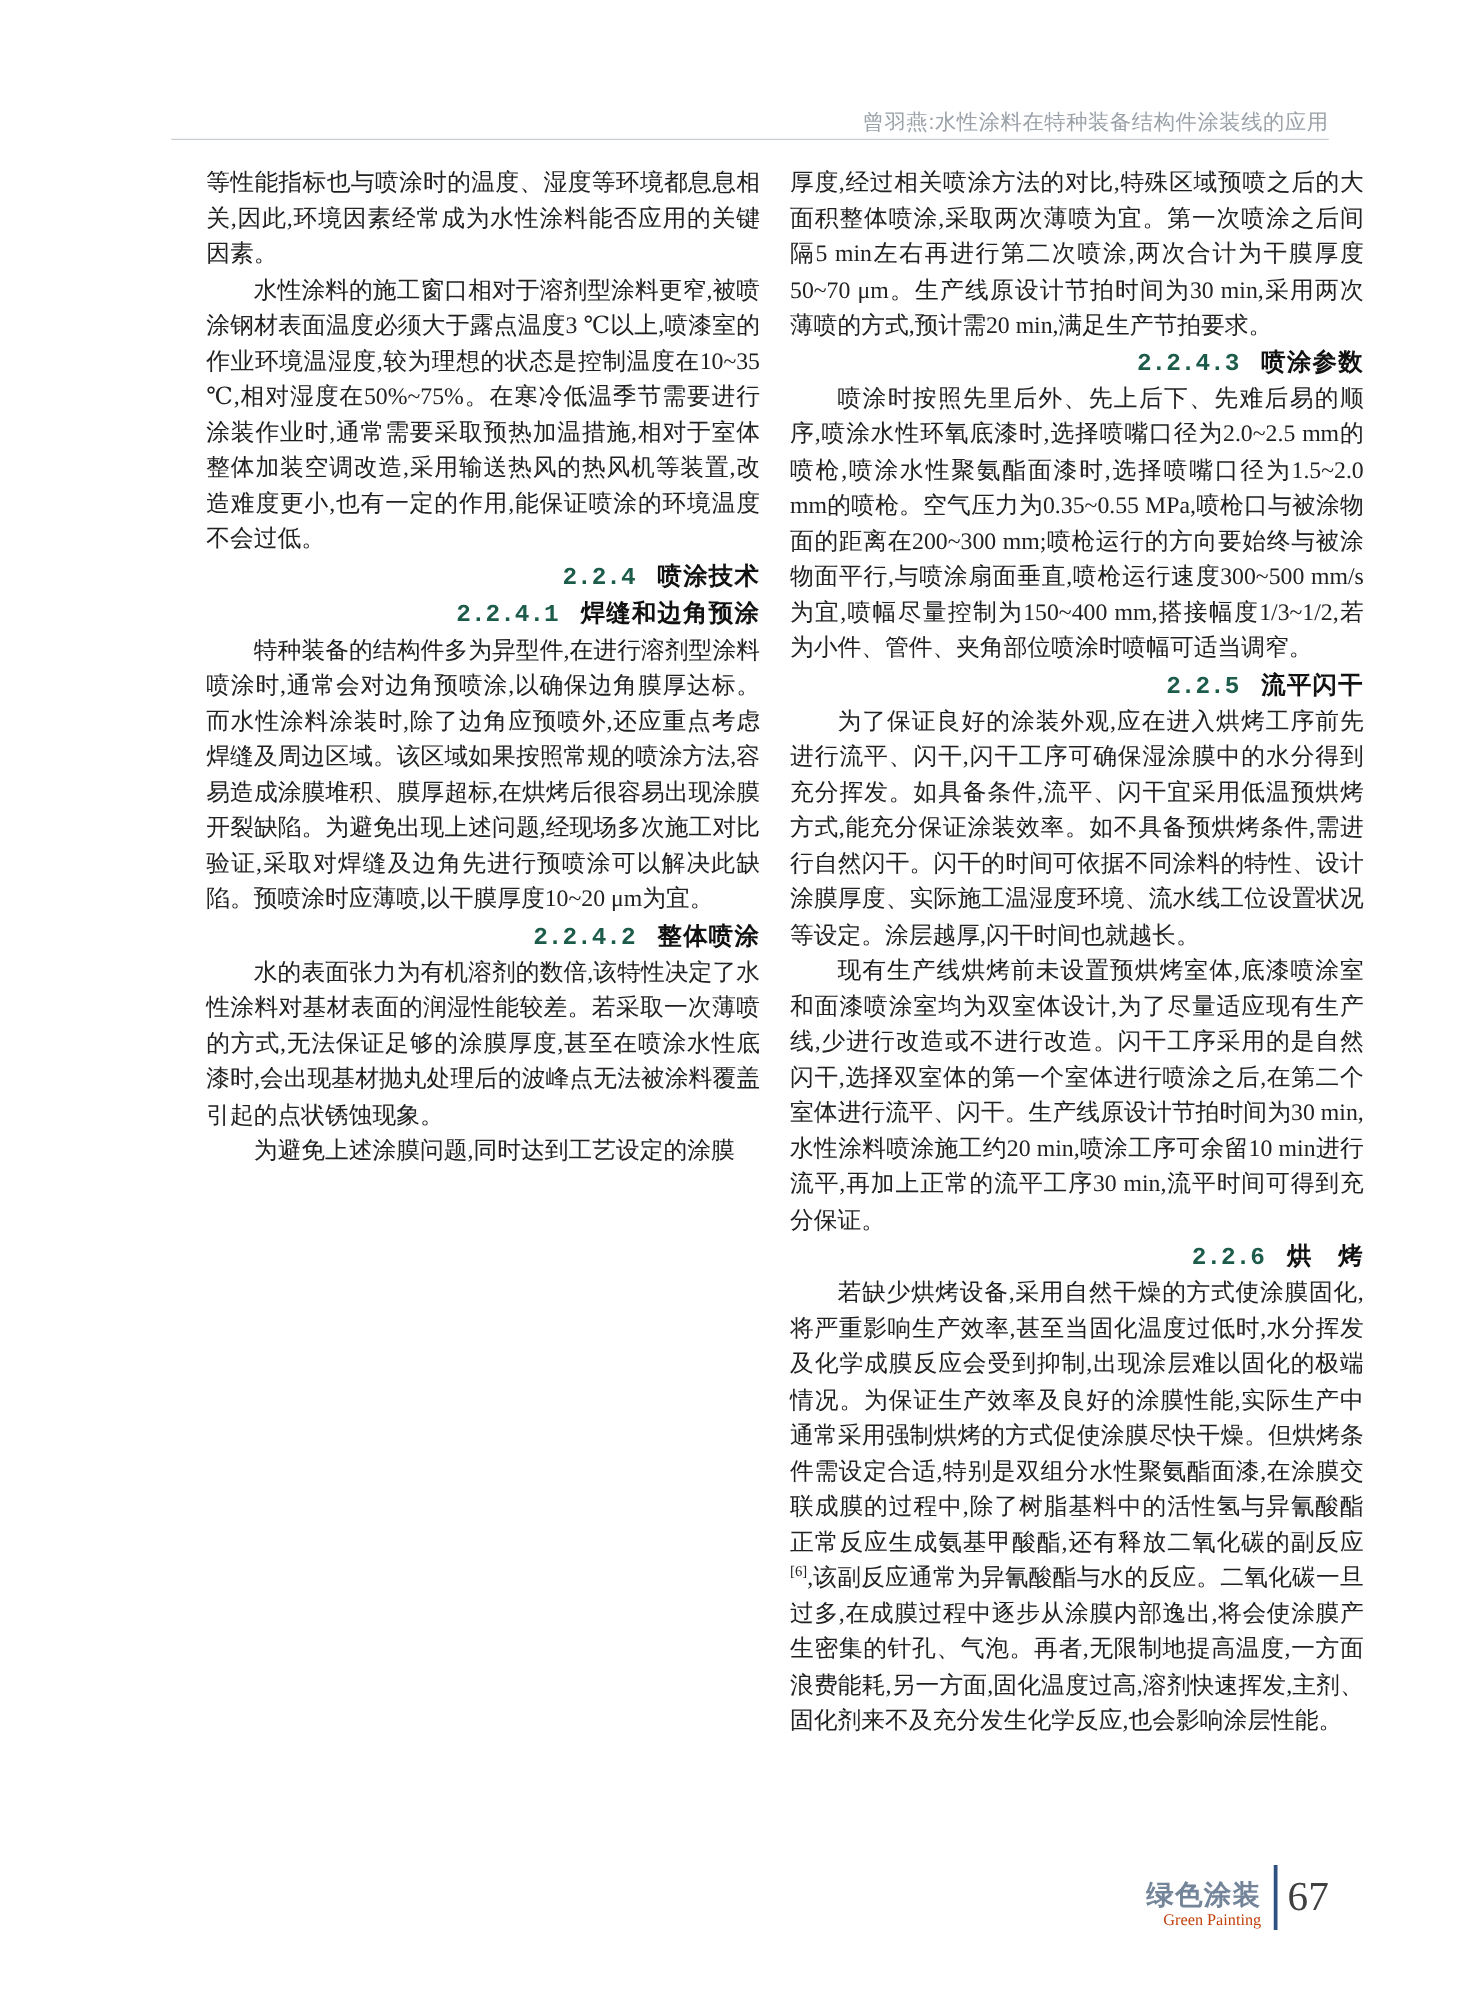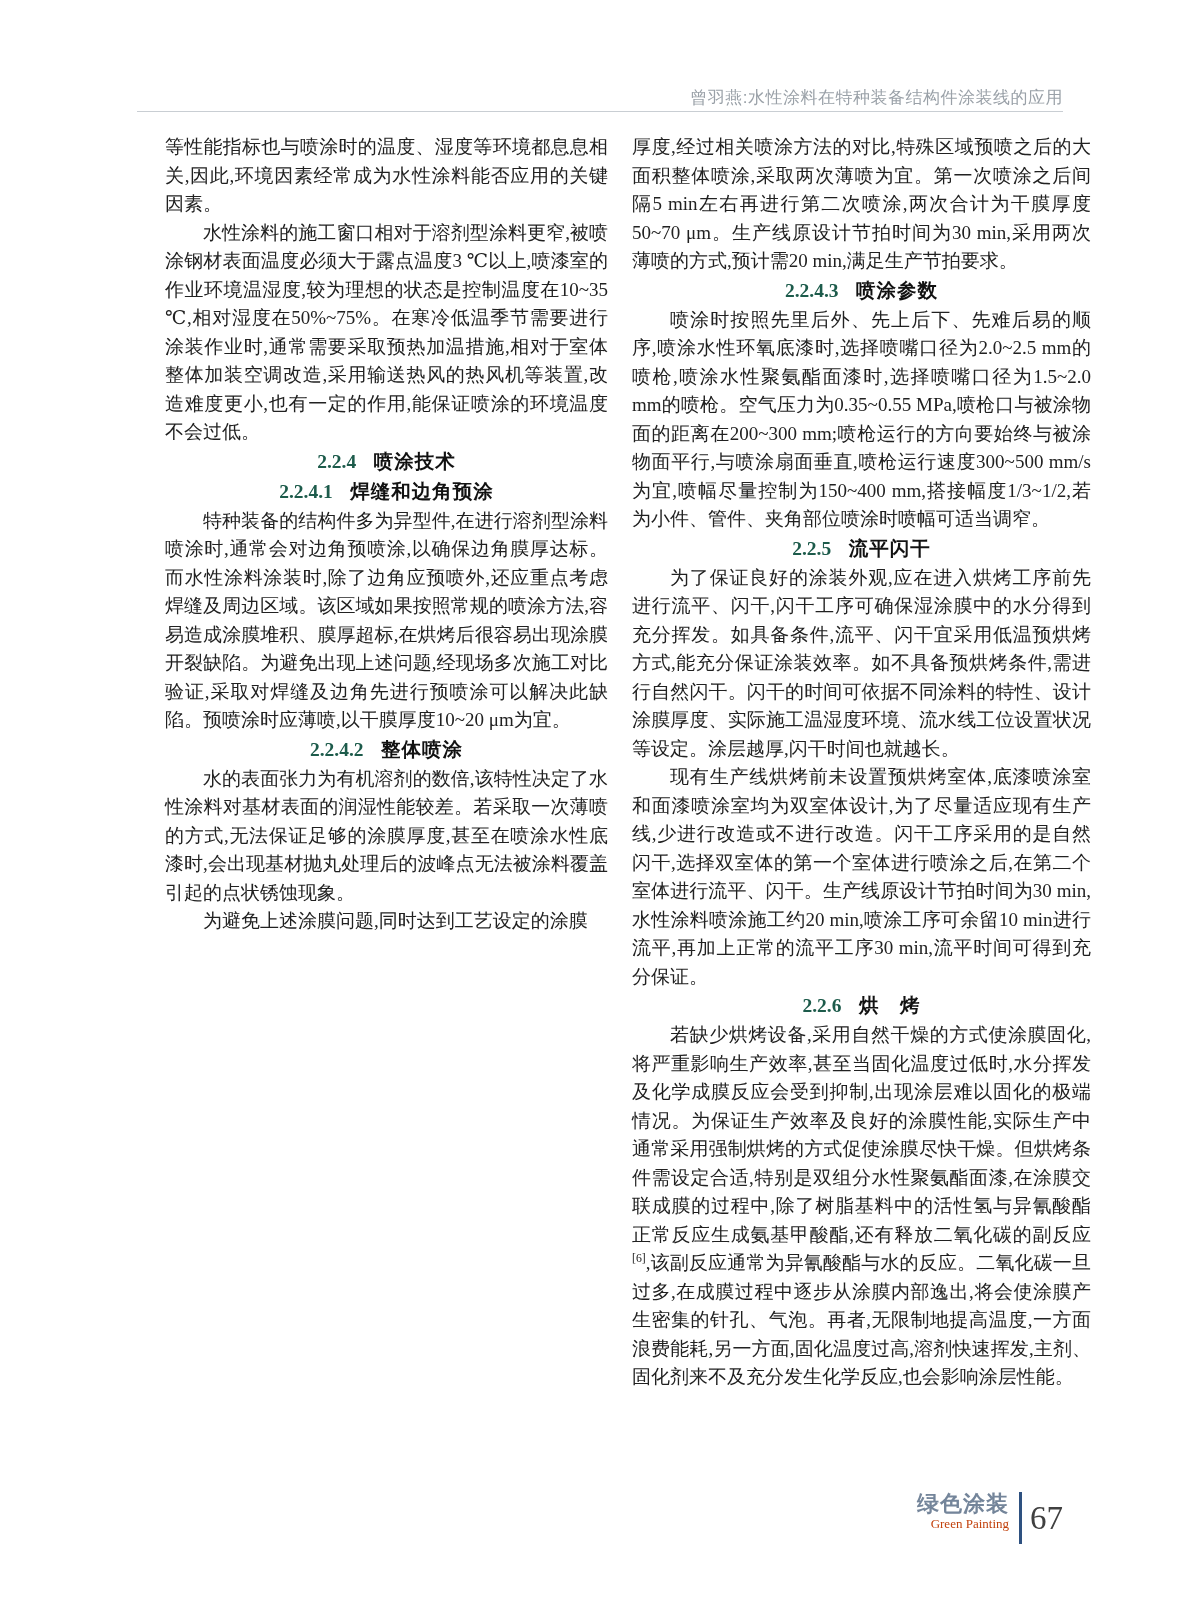--- a/index.html
+++ b/index.html
@@ -51,40 +51,40 @@
     text-align: justify;
   }
   .col-left  { width: 443px; }
   .col-right { flex: 1; }
   .col p {
     margin: 0;
     text-indent: 2em;
   }
   .col p.cont { text-indent: 0; }
   .heading {
-    font-family: Liberation Serif, serif;
+    font-family: Liberation Mono, monospace;
     font-weight: bold;
     font-size: 19.5px;
     line-height: 30px;
-    text-align: center;
+    text-align: right;
   }
   .heading .hnum   { color: #1d5b4b; margin-right: 0.9em; }
   .heading .htitle { color: #111111; letter-spacing: 1px; }
   .ref-sup {
     font-size: 0.62em;
     vertical-align: super;
     line-height: 0;
   }
   
   .footer {
     position: absolute;
     top: 1492px;
     right: 124px;
     display: flex;
-    align-items: flex-start;
+    align-items: flex-end;
   }
   .footer .names { text-align: right; }
   .footer .cn {
     font-family: "Liberation Sans", "DejaVu Sans", sans-serif;
     font-weight: bold;
     font-size: 22px;
     line-height: 24px;
     color: #74859a;
     letter-spacing: 1px;
   }

